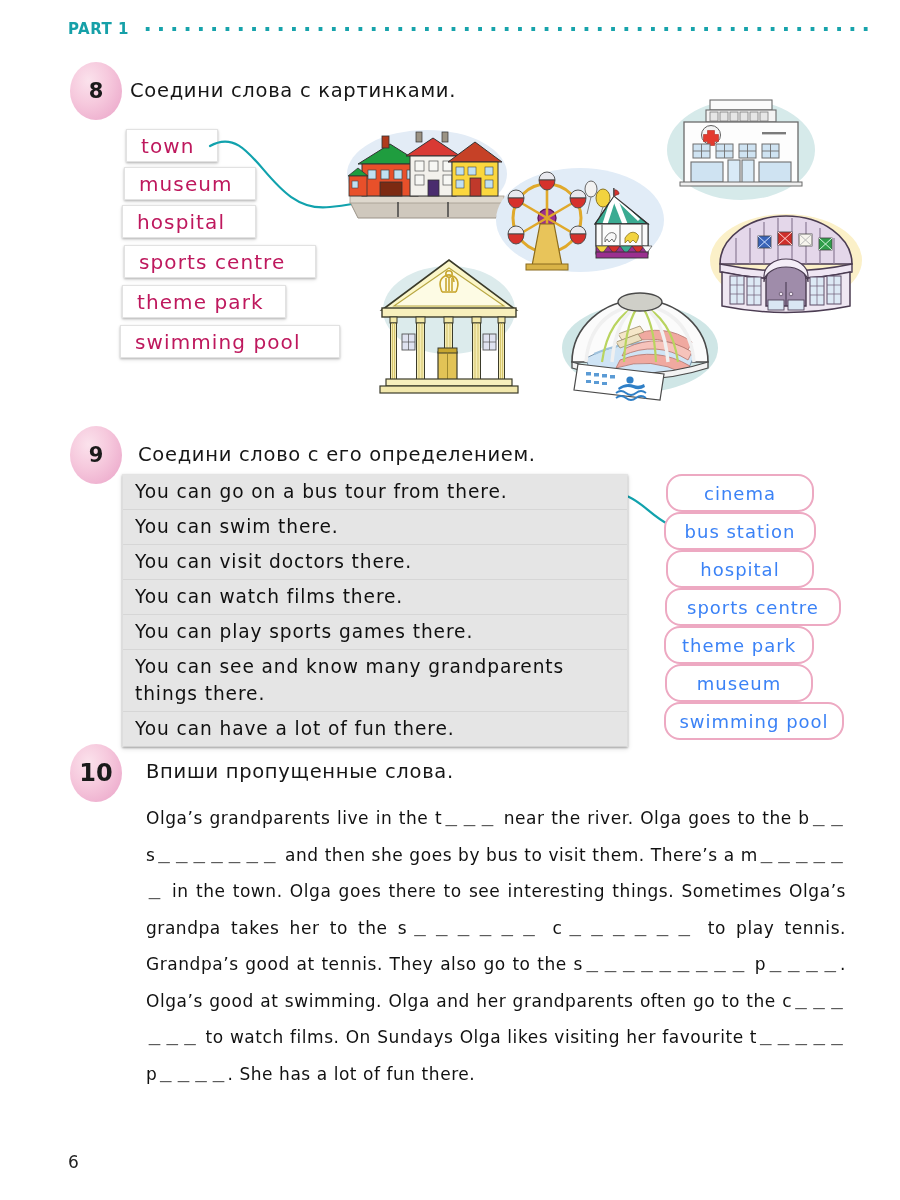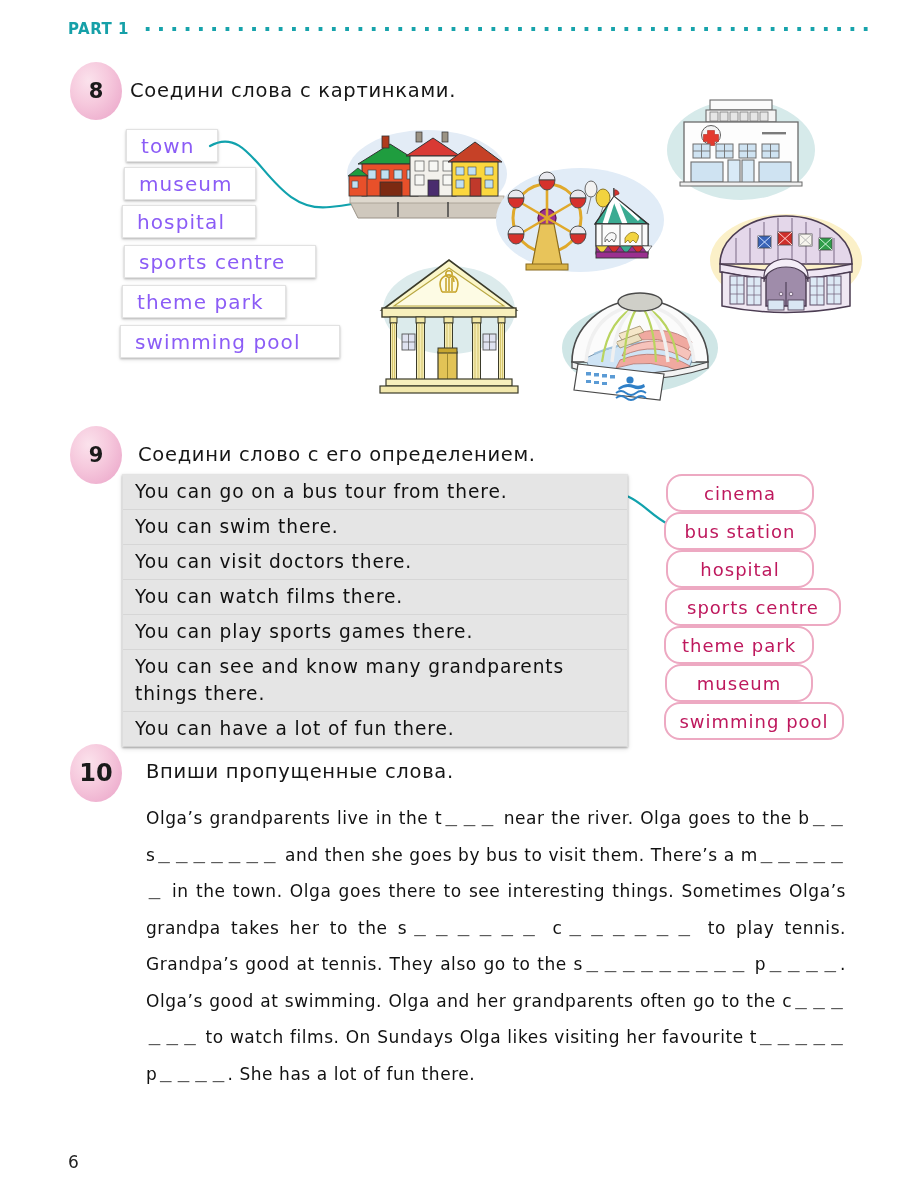--- a/index.html
+++ b/index.html
@@ -72,21 +72,21 @@
   .wordbox {
     position: absolute;
     background: #ffffff;
     border: 1px solid #e2e2e2;
     box-shadow: 0 1px 2px rgba(0,0,0,0.22), 0 2px 4px rgba(0,0,0,0.10);
     height: 33px;
     display: flex;
     align-items: center;
     padding: 0 14px;
     font-size: 20px;
-    color: #8b5cf6;
+    color: #be185d;
     letter-spacing: 1.1px;
     font-family: "DejaVu Sans", "Liberation Sans", sans-serif;
   }
 
   
   .sent-list {
     position: absolute;
     left: 122px;
     top: 474px;
     width: 506px;
@@ -111,21 +111,21 @@
   .chip {
     position: absolute;
     border: 2px solid #eda9c2;
     border-radius: 16px;
     background: #fff;
     height: 38px;
     display: flex;
     align-items: center;
     justify-content: center;
     font-size: 18px;
-    color: #be185d;
+    color: #3b82f6;
     letter-spacing: 1.0px;
     font-family: "DejaVu Sans", "Liberation Sans", sans-serif;
   }
 
   
   .para {
     position: absolute;
     left: 146px;
     top: 800px;
     width: 700px;

